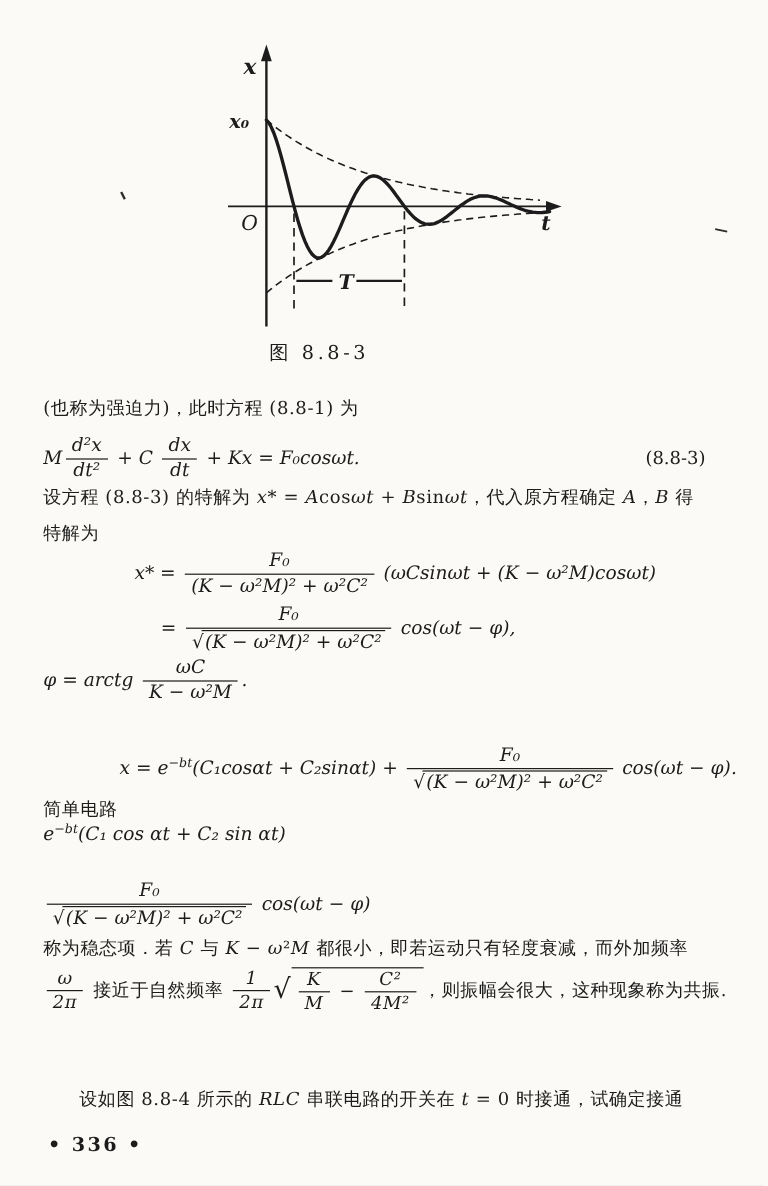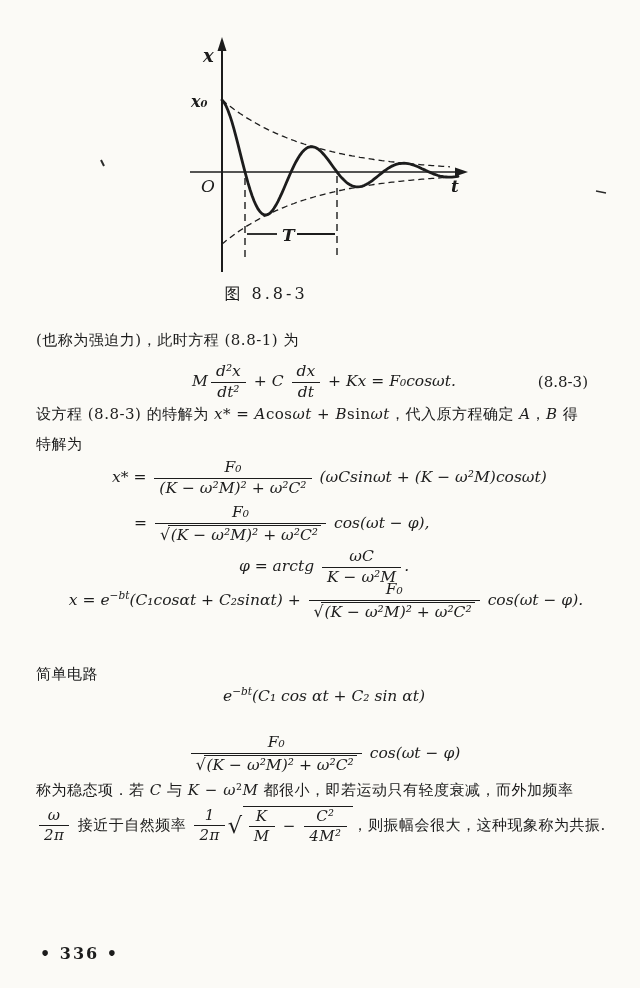--- a/index.html
+++ b/index.html
@@ -6,21 +6,21 @@
   .page{
     position:relative;width:640px;height:988px;margin:0 auto;
     background:#fbfaf6;color:#1c1c1c;overflow:hidden;
     font-family:"DejaVu Serif","Liberation Serif",serif;
   }
   .cjk{font-family:"DejaVu Serif","Liberation Serif",serif;font-size:15px;line-height:1.35;letter-spacing:.5px;}
   .abs{position:absolute;left:36px;width:576px;}
   i{font-family:"DejaVu Serif","Liberation Serif",serif;}
   
   .eq{font-family:"DejaVu Serif","Liberation Serif",serif;font-style:italic;font-size:15.5px;white-space:nowrap;}
-  .eqrow{display:flex;align-items:center;justify-content:center;}
+  .eqrow{display:flex;align-items:center;}
   .fr{display:inline-block;vertical-align:middle;text-align:center;margin:0 3px;
       font-family:"DejaVu Serif","Liberation Serif",serif;font-style:italic;line-height:1.15;}
   .fr .nu{display:block;padding:0 5px 1px;border-bottom:1.3px solid #1c1c1c;}
   .fr .de{display:block;padding:1px 5px 0;}
   .sqsym{font-style:normal;margin-right:-2px;}
   .rad{border-top:1.3px solid #1c1c1c;display:inline-block;padding:1px 3px 0;}
   sup{font-size:68%;}
   .eqtag{position:absolute;right:24px;top:50%;transform:translateY(-50%);font-style:normal;
          font-size:15px;font-family:"DejaVu Serif","Liberation Serif",serif;}
   .caption{position:absolute;top:284px;left:0;width:532px;text-align:center;
@@ -77,36 +77,37 @@
     <span class="eq">x* = <span class="fr"><span class="nu">F₀</span><span class="de">(K − ω²M)² + ω²C²</span></span> (ωCsinωt + (K − ω²M)cosωt)</span>
   </div>
   <div class="abs eqrow" style="top:500px;height:48px;justify-content:flex-start;padding-left:98px">
     <span class="eq">= <span class="fr"><span class="nu">F₀</span><span class="de"><span class="sqsym">√</span><span class="rad">(K − ω²M)² + ω²C²</span></span></span> cos(ωt − φ),</span>
   </div>
   <div class="abs eqrow" style="top:546px;height:42px">
     <span class="eq">φ = arctg <span class="fr"><span class="nu">ωC</span><span class="de">K − ω²M</span></span>.</span>
   </div>
 
 
-  <div class="abs eqrow" style="top:576px;height:50px;justify-content:center;padding-left:2px">
+  <div class="abs eqrow" style="top:616px;height:50px;justify-content:flex-end;padding-left:2px">
     <span class="eq">x = e<sup>−bt</sup>(C₁cosαt + C₂sinαt) + <span class="fr"><span class="nu">F₀</span><span class="de"><span class="sqsym">√</span><span class="rad">(K − ω²M)² + ω²C²</span></span></span> cos(ωt − φ).</span>
   </div>
 
   <div class="abs cjk" style="top:664px">简单电路</div>
 
   <div class="abs eqrow" style="top:682px;height:26px">
     <span class="eq">e<sup>−bt</sup>(C₁ cos αt + C₂ sin αt)</span>
   </div>
 
 
   <div class="abs eqrow" style="top:730px;height:48px">
     <span class="eq"><span class="fr"><span class="nu">F₀</span><span class="de"><span class="sqsym">√</span><span class="rad">(K − ω²M)² + ω²C²</span></span></span> cos(ωt − φ)</span>
   </div>
 
   <div class="abs cjk" style="top:780px">称为稳态项．若 <i>C</i> 与 <i>K</i> − <i>ω</i>²<i>M</i> 都很小，即若运动只有轻度衰减，而外加频率</div>
 
   <div class="abs cjk" style="top:806px;line-height:1.2"><span class="fr"><span class="nu">ω</span><span class="de">2π</span></span> 接近于自然频率 <span class="fr"><span class="nu">1</span><span class="de">2π</span></span><span class="fr" style="margin:0"><span style="font-size:1.5em;font-style:normal">√</span></span><span class="rad" style="vertical-align:middle"><span class="fr"><span class="nu">K</span><span class="de">M</span></span> − <span class="fr"><span class="nu">C²</span><span class="de">4M²</span></span></span>，则振幅会很大，这种现象称为共振.</div>
 
 
+  <div class="abs cjk indent" style="top:906px">设如图 8.8-4 所示的 <i>RLC</i> 串联电路的开关在 <i>t</i> = 0 时接通，试确定接通</div>
 
   <div class="pageno" style="position:absolute;left:40px;top:944px">• 336 •</div>
 
 </div>
 
 </body></html>

